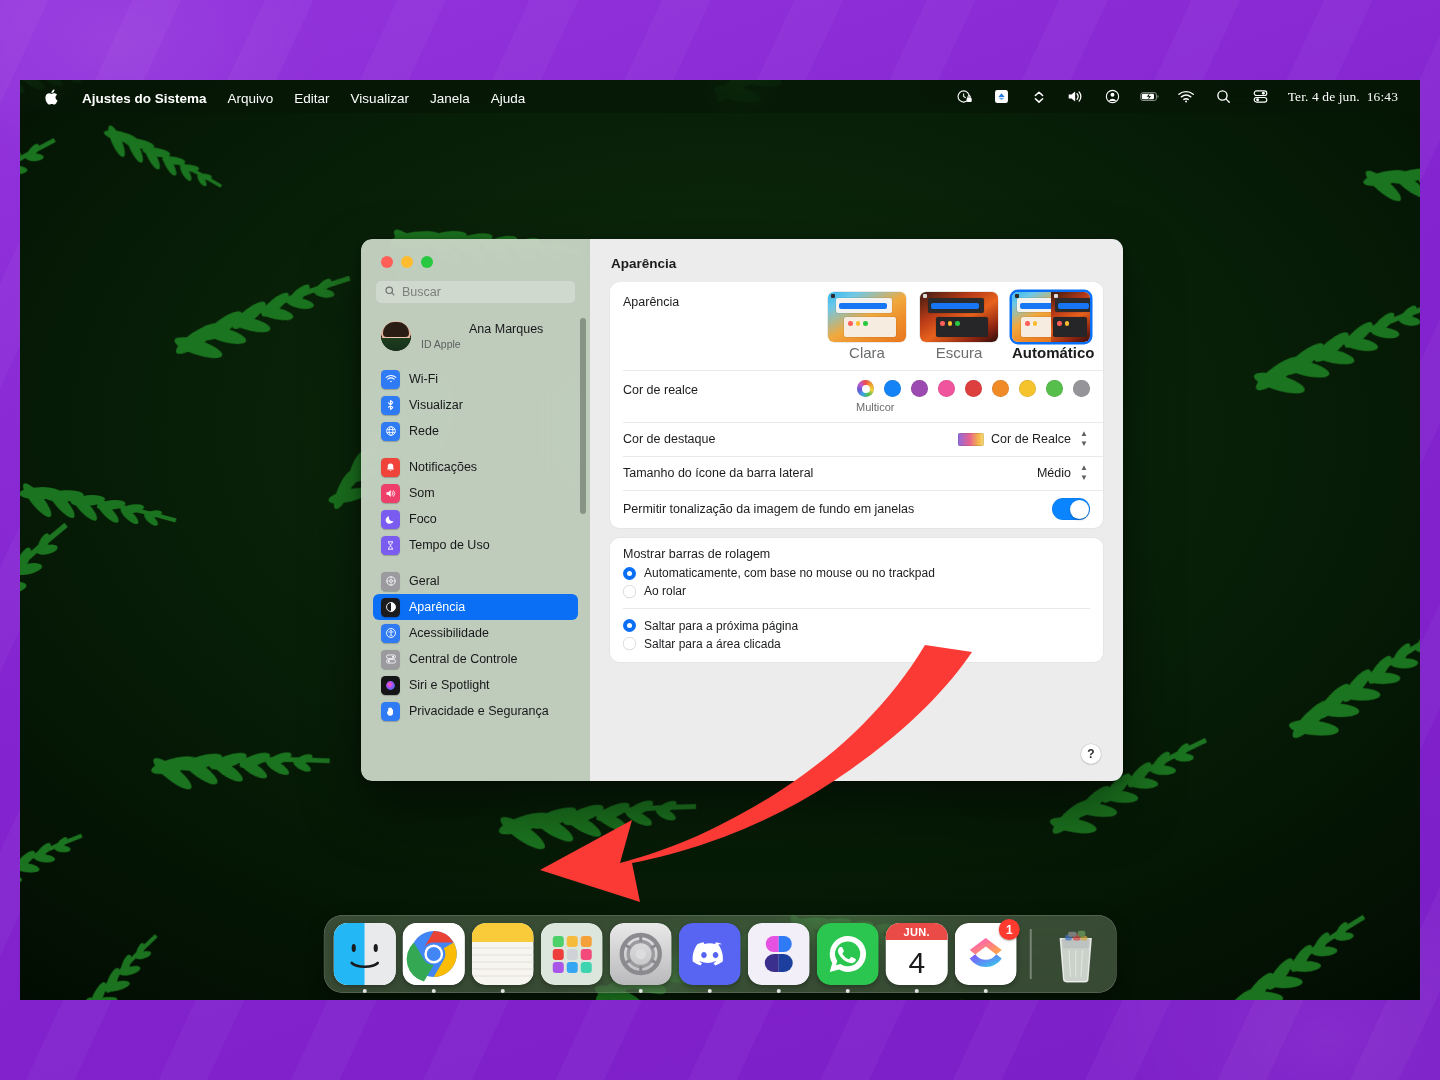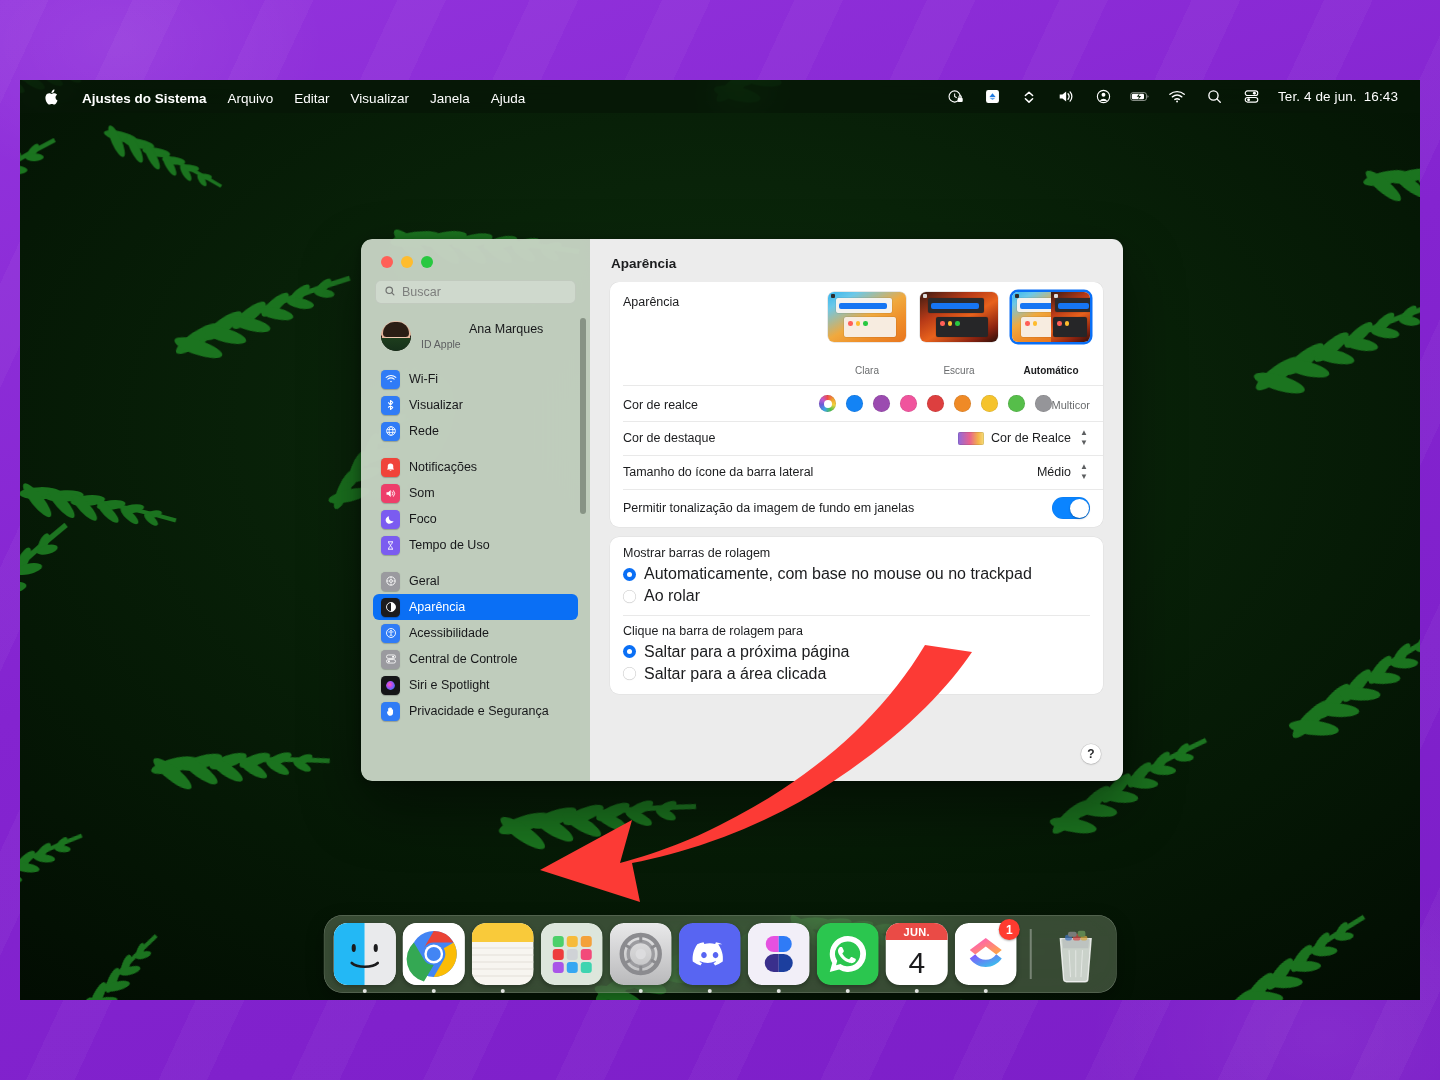--- a/index.html
+++ b/index.html
@@ -38,21 +38,21 @@
   
   #menubar {
     position: absolute; left:0; top:0; width:100%; height:33px;
     background: rgba(6,22,6,.80);
     backdrop-filter: blur(18px);
     display: flex; align-items: center;
     color: #fff; z-index: 40;
     font-size: 13.5px;
   }
   #menubar .left { display:flex; align-items:flex-end; gap:21px; padding-left:25px; }
-  #menubar .right { margin-left:auto; display:flex; align-items:center; gap:17px; padding-right:22px; }
+  #menubar .right { margin-left:auto; display:flex; align-items:center; gap:17px; padding-right:22px;font-family:Liberation Serif, serif; }
   .menu-item { cursor: default; white-space: nowrap; }
   .menu-item.bold { font-weight: 700; }
   .apple-logo { width:16px; height:18px; display:flex; align-items:center; }
   .mb-icon { width: 20px; height: 19px; display:flex; align-items:center; justify-content:center; }
   .mb-clock { font-size: 13.5px; letter-spacing: .1px; white-space: nowrap; }
   .mb-clock .sep { display:inline-block; width:7px; }
 
   
   #settings-window {
     position: absolute;
@@ -156,21 +156,21 @@
   .row.tall .label { padding-top: 3px; }
 
   
   .themes { margin-left:auto; display:flex; gap: 14px; }
   .theme { width: 78px; text-align:center; }
   .thumb {
     width: 78px; height: 50px; border-radius: 6px; overflow:hidden;
     position: relative; box-shadow: 0 0 0 .5px rgba(0,0,0,.18);
   }
   .theme.selected .thumb { box-shadow: 0 0 0 2.5px #0a6ff5; }
-  .theme .cap { font-size: 10px; color:#6a6c6e; margin-top:23px; }
+  .theme .cap { font-size: 15px; color:#6a6c6e; margin-top:2px; }
   .theme.selected .cap { color:#1b1c1e; font-weight:700; }
   .th-light {
     background: linear-gradient(150deg,#37b6ef 0%, #6cc8e8 18%, #f0a93e 50%, #ef8f2a 72%, #e8761f 100%);
   }
   .th-dark {
     background: linear-gradient(150deg,#3a1b12 0%, #b83a17 32%, #e8621c 55%, #8c2310 82%, #2a0f0a 100%);
   }
   .th-win { position:absolute; border-radius:2px; }
   .win-top { left:8px; top:6px; width:56px; height:15px; background:#f4f2ee; box-shadow:0 0 0 .5px rgba(0,0,0,.12);}
   .win-top.dk { background:#2b2b2d; }
@@ -213,21 +213,21 @@
   
   .radio-card { padding: 9px 13px 9px 13px; }
   .group-label { font-size: 12.5px; color:#1b1c1e; margin-bottom: 3px; }
   .radio-row { display:flex; align-items:center; gap:8px; padding: 2px 0; }
   .radio {
     width:13px; height:13px; border-radius:50%; flex:none;
     background:#fff; box-shadow: inset 0 0 0 .5px rgba(0,0,0,.22), 0 .5px 1px rgba(0,0,0,.06);
   }
   .radio.on { background:#0a6ff5; box-shadow:none; position:relative; }
   .radio.on::after{content:""; position:absolute; inset:4px; border-radius:50%; background:#fff;}
-  .radio-label { font-size: 16px; color:#1b1c1e; }
+  .radio-label { font-size: 12px; color:#1b1c1e; }
   .divider-in-card { height:.5px; background: rgba(0,0,0,.085); margin: 8px 0 8px 0; }
   .help-btn {
     position:absolute; right: 22px; bottom: 17px;
     width: 20px; height:20px; border-radius:50%;
     background:#fff; box-shadow: 0 0 0 .5px rgba(0,0,0,.14), 0 1px 2px rgba(0,0,0,.12);
     display:flex; align-items:center; justify-content:center;
     font-size: 12px; font-weight:700; color:#2b2c2e;
   }
 
   
@@ -698,21 +698,21 @@
                       </div>
                   </div>
                 </div>
                 <div class="cap">Automático</div>
               </div>
             </div>
           </div>
 
           <div class="row tall">
             <span class="label">Cor de realce</span>
-            <div style="margin-left:auto; display:flex; flex-direction:row; align-items:flex-start;">
+            <div style="margin-left:auto; display:flex; flex-direction:column; align-items:flex-start;">
               <div class="swatches" style="margin-left:0">
                 <span class="sw multi"></span>
                 <span class="sw" style="background:#1383f5"></span>
                 <span class="sw" style="background:#9b4bb0"></span>
                 <span class="sw" style="background:#f0549d"></span>
                 <span class="sw" style="background:#dd3f3f"></span>
                 <span class="sw" style="background:#ef8a26"></span>
                 <span class="sw" style="background:#f5c32c"></span>
                 <span class="sw" style="background:#56be4a"></span>
                 <span class="sw" style="background:#959599"></span>
@@ -753,21 +753,20 @@
               <span class="radio on"></span>
               <span class="radio-label">Automaticamente, com base no mouse ou no trackpad</span>
             </div>
             <div class="radio-row">
               <span class="radio"></span>
               <span class="radio-label">Ao rolar</span>
             </div>
 
             <div class="divider-in-card"></div>
 
-            <div class="group-label">Clique na barra de rolagem para</div>
             <div class="radio-row">
               <span class="radio on"></span>
               <span class="radio-label">Saltar para a próxima página</span>
             </div>
             <div class="radio-row">
               <span class="radio"></span>
               <span class="radio-label">Saltar para a área clicada</span>
             </div>
           </div>
         </div>

